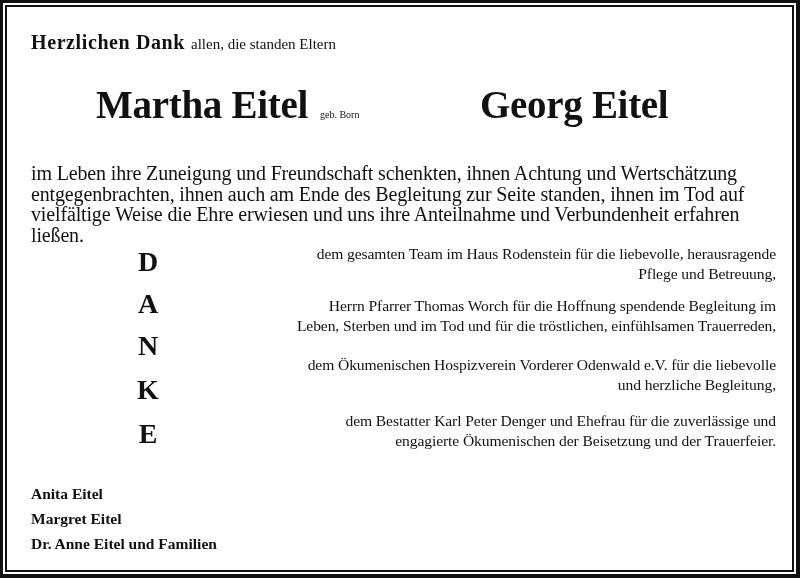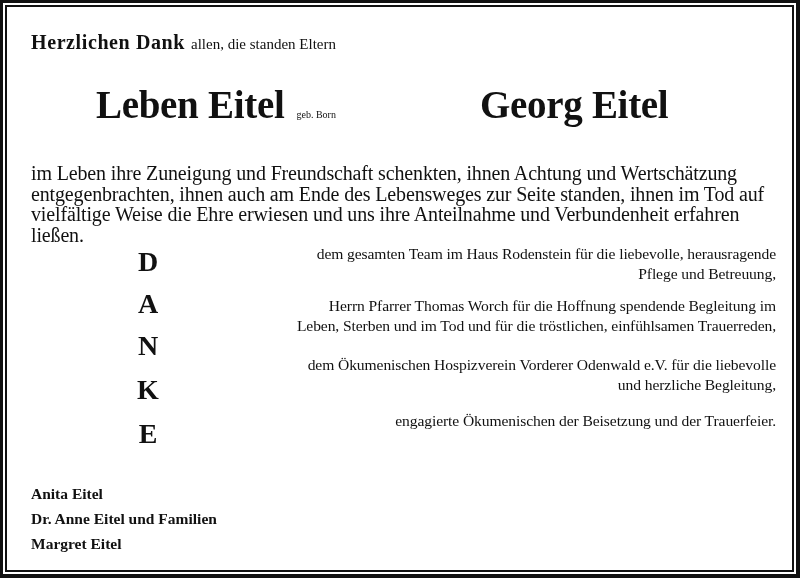--- a/index.html
+++ b/index.html
@@ -132,30 +132,30 @@
 <div class="frame-outer"></div>
 <div class="frame-inner"></div>
 
 <div class="headline">
   <span class="big">Herzlichen Dank</span>
   <span class="small">allen, die standen Eltern</span>
 </div>
 
 <div class="names">
   <div class="name-martha">
-    <span class="name-big">Leben Eitel</span><span class="name-sub">geb. Born</span>
+    <span class="name-big">Martha Eitel</span><span class="name-sub">geb. Born</span>
   </div>
   <div class="name-georg">
     <span class="name-big">Georg Eitel</span>
   </div>
 </div>
 
 <div class="intro">
   <div>im Leben ihre Zuneigung und Freundschaft schenkten, ihnen Achtung und Wertschätzung</div>
-  <div>entgegenbrachten, ihnen auch am Ende des Lebensweges zur Seite standen, ihnen im Tod auf</div>
+  <div>entgegenbrachten, ihnen auch am Ende des Begleitung zur Seite standen, ihnen im Tod auf</div>
   <div>vielfältige Weise die Ehre erwiesen und uns ihre Anteilnahme und Verbundenheit erfahren ließen.</div>
 </div>
 
 <div class="danke">
   <div class="danke-letter" style="top:4px;">D</div>
   <div class="danke-letter" style="top:46px;">A</div>
   <div class="danke-letter" style="top:88px;">N</div>
   <div class="danke-letter" style="top:132px;">K</div>
   <div class="danke-letter" style="top:176px;">E</div>
 </div>
@@ -167,21 +167,22 @@
   </div>
   <div class="thanks-item" style="top:52px;">
     <div>Herrn Pfarrer Thomas Worch für die Hoffnung spendende Begleitung im</div>
     <div>Leben, Sterben und im Tod und für die tröstlichen, einfühlsamen Trauerreden,</div>
   </div>
   <div class="thanks-item" style="top:111px;">
     <div>dem Ökumenischen Hospizverein Vorderer Odenwald e.V. für die liebevolle</div>
     <div>und herzliche Begleitung,</div>
   </div>
   <div class="thanks-item" style="top:167px;">
+    <div>dem Bestatter Karl Peter Denger und Ehefrau für die zuverlässige und</div>
     <div>engagierte Ökumenischen der Beisetzung und der Trauerfeier.</div>
   </div>
 </div>
 
 <div class="signers">
   <div class="signer">Anita Eitel</div>
+  <div class="signer">Margret Eitel</div>
   <div class="signer">Dr. Anne Eitel und Familien</div>
-  <div class="signer">Margret Eitel</div>
 </div>
 
 </body></html>

